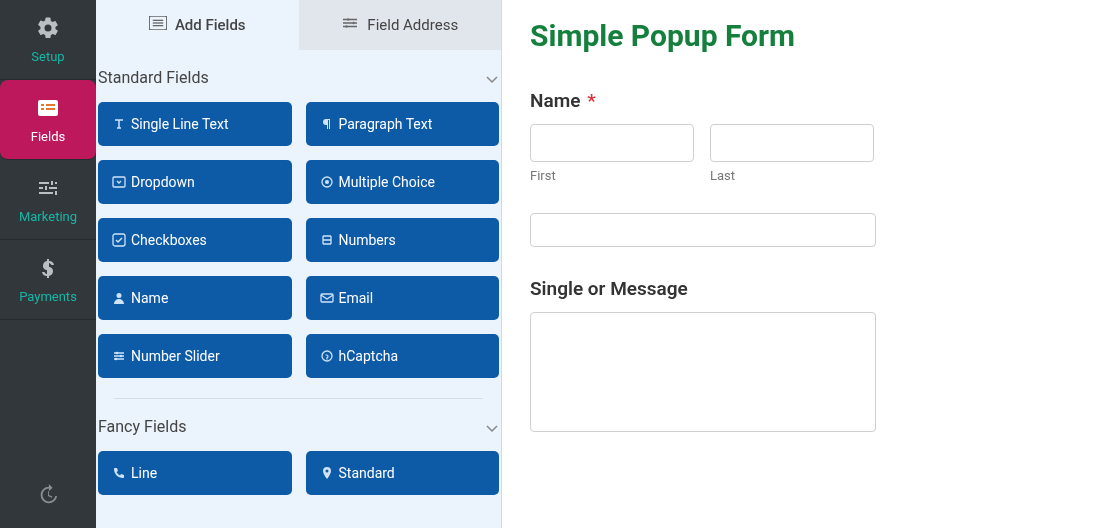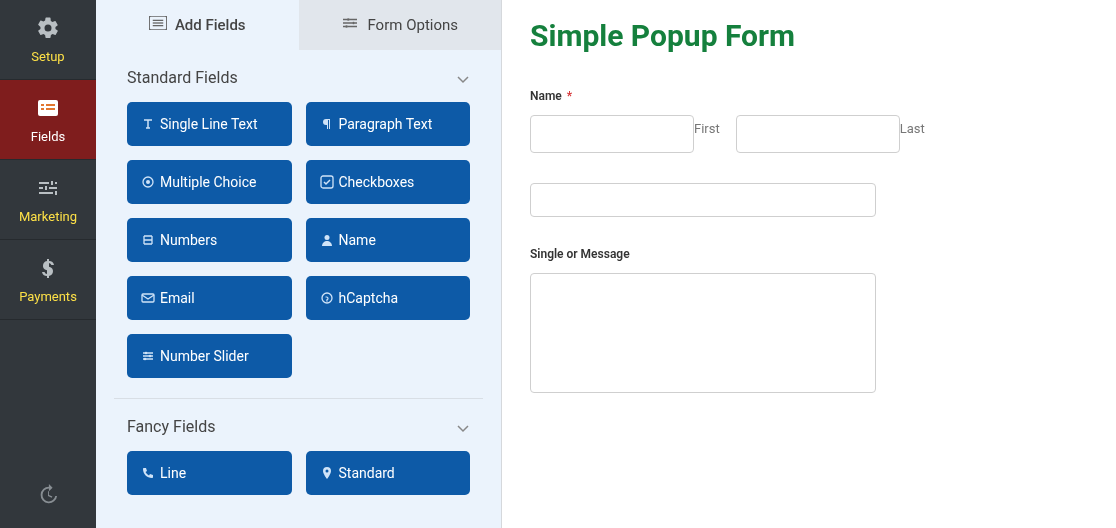--- a/index.html
+++ b/index.html
@@ -2,54 +2,54 @@
 <html><head>
 <meta charset="utf-8">
 <style>
   * { box-sizing: border-box; margin: 0; padding: 0; }
   html, body { width: 1116px; height: 528px; font-family: -apple-system, BlinkMacSystemFont, "Segoe UI", Roboto, Arial, sans-serif; overflow: hidden; background: #fff; }
   .app { display: flex; width: 100%; height: 100%; }
 
   
   .nav { width: 96px; background: #32373c; display: flex; flex-direction: column; color: #ccc; font-size: 13px; }
   .nav-item { height: 80px; display: flex; flex-direction: column; align-items: center; justify-content: center; gap: 6px; cursor: pointer; border-bottom: 1px solid #262a2e; background: #32373c; }
-  .nav-item.active { background: #7f1d1d; color: #fff; }
+  .nav-item.active { background: #be185d; color: #fff; border-radius: 8px; }
   .nav-item svg { width: 24px; height: 24px; fill: #b9bfc3; }
   .nav-item.active svg { fill: #fff; }
-  .nav-item .lbl { font-size: 13px; color: #fde047; }
+  .nav-item .lbl { font-size: 13px; color: #14b8a6; }
   .nav-item.active .lbl { color: #fff; }
   .nav-spacer { flex: 1; }
   .nav-history { height: 64px; display: flex; align-items: center; justify-content: center; cursor: pointer; }
   .nav-history svg { width: 22px; height: 22px; fill: #888e93; }
 
   
   .panel { width: 406px; background: #ebf3fc; display: flex; flex-direction: column; border-right: 1px solid #d5d8dc; overflow-y: auto; }
   .tabs { display: flex; height: 50px; }
   .tab { flex: 1; display: flex; align-items: center; justify-content: center; gap: 8px; font-size: 15px; color: #444; background: #e1e6ec; cursor: pointer; }
   .tab.active { background: #ebf3fc; color: #444; font-weight: 500; }
   .tab svg { width: 18px; height: 14px; fill: #666; }
 
-  .group { padding: 18px 31px 16px; }
+  .group { padding: 18px 2px 16px; }
   .group-head { display: flex; align-items: center; justify-content: space-between; font-size: 16px; color: #444; padding-bottom: 14px; border-bottom: 1px solid #fff0; cursor: pointer; font-weight: 400; }
   .chev { width: 14px; height: 14px; }
   .chev svg { width: 14px; height: 14px; fill: #888; }
   .field-grid { display: grid; grid-template-columns: 1fr 1fr; gap: 14px; }
   .field-btn { height: 44px; background: #0d5aa7; color: #fff; border-radius: 5px; display: flex; align-items: center; padding: 0 14px; gap: 5px; font-size: 14px; cursor: pointer; }
   .field-btn svg { width: 14px; height: 14px; fill: #cfe3f8; flex: 0 0 14px; }
   .field-btn span { color: #fff; }
   .divider { height: 1px; background: #d8dee5; margin: 4px 18px 0; }
 
   
   .preview { flex: 1; background: #fff; padding: 18px 22px 18px 28px; overflow-y: auto; }
   .form-title { font-size: 30px; font-weight: 700; color: #15803d; margin-bottom: 36px; }
   .field { margin-bottom: 30px; }
-  .field-label { font-size: 12px; color: #333; font-weight: 600; margin-bottom: 12px; display: block; }
+  .field-label { font-size: 19px; color: #333; font-weight: 600; margin-bottom: 12px; display: block; }
   .req { color: #d63638; margin-left: 2px; }
   .row-two { display: flex; gap: 16px; }
-  .subfield { display: flex; flex-direction: row; }
+  .subfield { display: flex; flex-direction: column; }
   .subfield input { height: 38px; }
   .sublabel { font-size: 13px; color: #777; margin-top: 6px; }
   input[type="text"], textarea { width: 100%; border: 1px solid #cfcfcf; border-radius: 4px; padding: 8px 10px; font-size: 14px; font-family: inherit; }
   .w-half input { width: 164px; }
   .w-full input { width: 346px; }
   textarea { width: 346px; height: 120px; resize: none; }
 
 </style>
 </head>
 <body>
@@ -104,21 +104,21 @@
             </svg></span>
         <span>Add Fields</span>
       </div>
       <div class="tab">
         <span><svg viewBox="0 0 20 16">
               <path d="M2 4h5M9 4h9M2 8h11M15 8h3M2 12h3M7 12h11" stroke="#666" stroke-width="1.5" fill="none"></path>
               <circle cx="8" cy="4" r="1.5" fill="#666"></circle>
               <circle cx="14" cy="8" r="1.5" fill="#666"></circle>
               <circle cx="6" cy="12" r="1.5" fill="#666"></circle>
             </svg></span>
-        <span>Form Options</span>
+        <span>Field Address</span>
       </div>
     </div>
 
     <div class="group">
       <div class="group-head">
         <span>Standard Fields</span>
         <span class="chev"><svg viewBox="0 0 14 14">
               <path d="M2 5l5 5 5-5" stroke="#888" stroke-width="1.5" fill="none"></path>
             </svg></span>
       </div>
@@ -130,20 +130,27 @@
           <span>Single Line Text</span>
         </div>
         <div class="field-btn">
           <svg viewBox="0 0 14 14">
               <path d="M6 2a3 3 0 0 0 0 6h1v4h1V3h1v9h1V2Z"></path>
             </svg>
           <span>Paragraph Text</span>
         </div>
         <div class="field-btn">
           <svg viewBox="0 0 14 14">
+              <rect x="1" y="2" width="12" height="10" rx="1" fill="none" stroke="#cfe3f8" stroke-width="1.3"></rect>
+              <path d="M5 6l2 2 2-2" stroke="#cfe3f8" stroke-width="1.3" fill="none"></path>
+            </svg>
+          <span>Dropdown</span>
+        </div>
+        <div class="field-btn">
+          <svg viewBox="0 0 14 14">
               <circle cx="7" cy="7" r="5" fill="none" stroke="#cfe3f8" stroke-width="1.3"></circle>
               <circle cx="7" cy="7" r="2"></circle>
             </svg>
           <span>Multiple Choice</span>
         </div>
         <div class="field-btn">
           <svg viewBox="0 0 14 14">
               <rect x="1" y="1" width="12" height="12" rx="2" fill="none" stroke="#cfe3f8" stroke-width="1.3"></rect>
               <path d="M4 7l2 2 4-4" stroke="#cfe3f8" stroke-width="1.5" fill="none"></path>
             </svg>
@@ -161,37 +168,37 @@
               <path d="M2 13c0-3 2.5-5 5-5s5 2 5 5Z"></path>
             </svg>
           <span>Name</span>
         </div>
         <div class="field-btn">
           <svg viewBox="0 0 14 14">
               <rect x="1" y="3" width="12" height="8" rx="1" fill="none" stroke="#cfe3f8" stroke-width="1.3"></rect>
               <path d="M1 4l6 4 6-4" stroke="#cfe3f8" stroke-width="1.3" fill="none"></path>
             </svg>
           <span>Email</span>
-        </div>
-        <div class="field-btn">
-          <svg viewBox="0 0 14 14">
-              <circle cx="7" cy="7" r="5" fill="none" stroke="#cfe3f8" stroke-width="1.3"></circle>
-              <path d="M5.5 6h1a1.5 1.5 0 1 1 0 3H6" stroke="#cfe3f8" stroke-width="1.2" fill="none"></path>
-              <circle cx="7" cy="10" r="0.7"></circle>
-            </svg>
-          <span>hCaptcha</span>
         </div>
         <div class="field-btn">
           <svg viewBox="0 0 14 14">
               <path d="M2 4h10M2 7h10M2 10h10" stroke="#cfe3f8" stroke-width="1.3"></path>
               <circle cx="5" cy="4" r="1.3"></circle>
               <circle cx="9" cy="7" r="1.3"></circle>
               <circle cx="4" cy="10" r="1.3"></circle>
             </svg>
           <span>Number Slider</span>
+        </div>
+        <div class="field-btn">
+          <svg viewBox="0 0 14 14">
+              <circle cx="7" cy="7" r="5" fill="none" stroke="#cfe3f8" stroke-width="1.3"></circle>
+              <path d="M5.5 6h1a1.5 1.5 0 1 1 0 3H6" stroke="#cfe3f8" stroke-width="1.2" fill="none"></path>
+              <circle cx="7" cy="10" r="0.7"></circle>
+            </svg>
+          <span>hCaptcha</span>
         </div>
       </div>
     </div>
 
     <div class="divider"></div>
 
     <div class="group">
       <div class="group-head">
         <span>Fancy Fields</span>
         <span class="chev"><svg viewBox="0 0 14 14">

